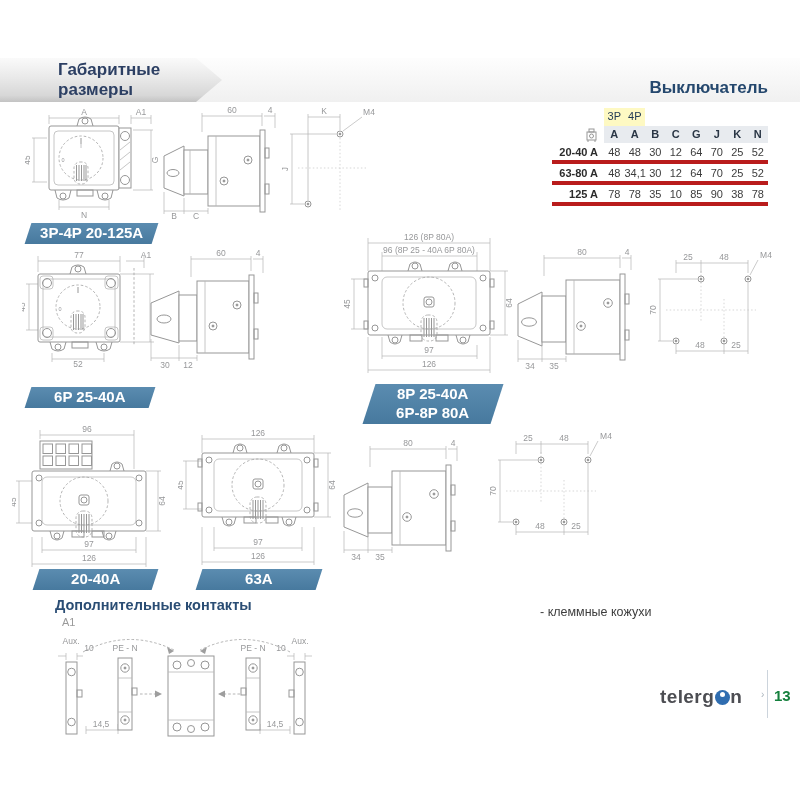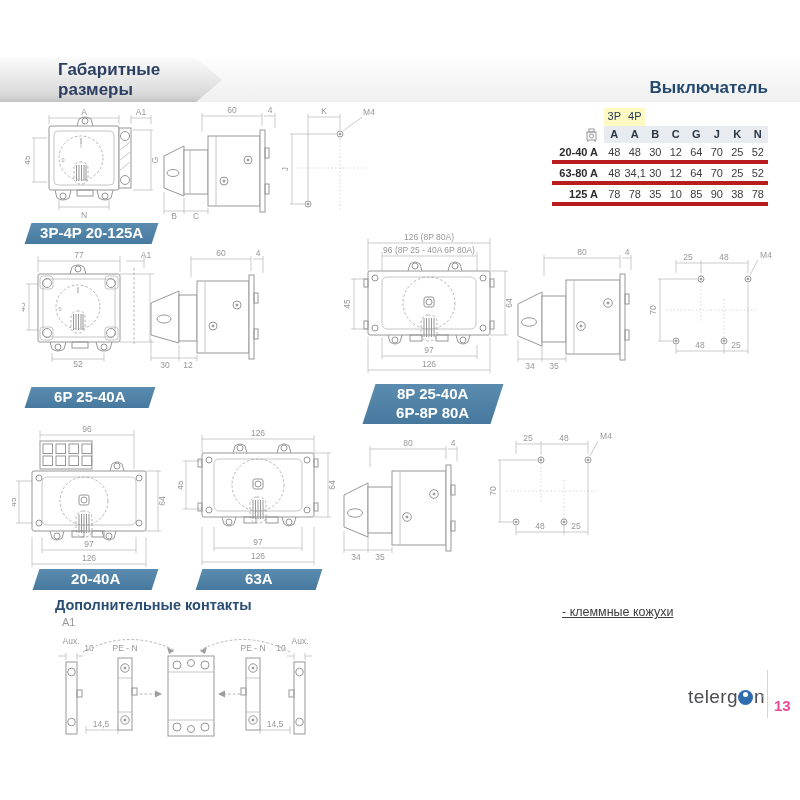--- a/index.html
+++ b/index.html
@@ -43,31 +43,31 @@
   .dsh{stroke:#a2a2a2;stroke-width:.8;fill:none;stroke-dasharray:2.6 2;}
   .dt{stroke:#c6c6c6;stroke-width:.7;fill:none;stroke-dasharray:1.5 2.2;}
   .dot{fill:#8d8d8d;}
   .ah{fill:#9e9e9e;}
   
   .aux-title{position:absolute;left:55px;top:597px;font-size:14.5px;font-weight:bold;color:#2a4d74;}
   .aux-ref{position:absolute;left:62px;top:616px;font-size:11px;color:#9a9a9a;}
   
   .note{position:absolute;left:540px;top:601px;width:240px;font-size:12.5px;color:#3d3d3d;}
   .note .b{color:#35597a;font-weight:bold;margin-right:10px;}
-  .note .l2{margin-left:22px;margin-top:4px;text-decoration:underline;}
+  .note .l2{margin-top:4px;}
   
-  .brand{position:absolute;left:688px;top:686px;font-size:19px;font-weight:normal;
+  .brand{position:absolute;left:660px;top:686px;font-size:19px;font-weight:bold;
          color:#4c4d52;letter-spacing:.4px;display:flex;align-items:center;}
   .logo-o{position:relative;display:inline-block;width:15px;height:15px;border-radius:50%;
           background:#2f6db0;margin:0 .5px;}
   .logo-o:before{content:"";position:absolute;left:5px;top:2.5px;width:5px;height:5px;
           border-radius:50%;background:#fff;}
   .pg-div{position:absolute;left:767px;top:670px;width:1px;height:48px;background:#ccd4dc;}
   .pg-chev{position:absolute;left:761px;top:689px;font-size:10px;color:#aab4bd;}
-  .pg-num{position:absolute;left:774px;top:687px;font-size:15px;font-weight:bold;color:#ec4899;margin-top:10px;}
+  .pg-num{position:absolute;left:774px;top:687px;font-size:15px;font-weight:bold;color:#15803d;}
 </style>
 </head>
 <body>
 
 <div class="page">
 
   <div class="band"></div>
   <div class="banner">
     <span>Габаритные размеры</span>
   </div>

